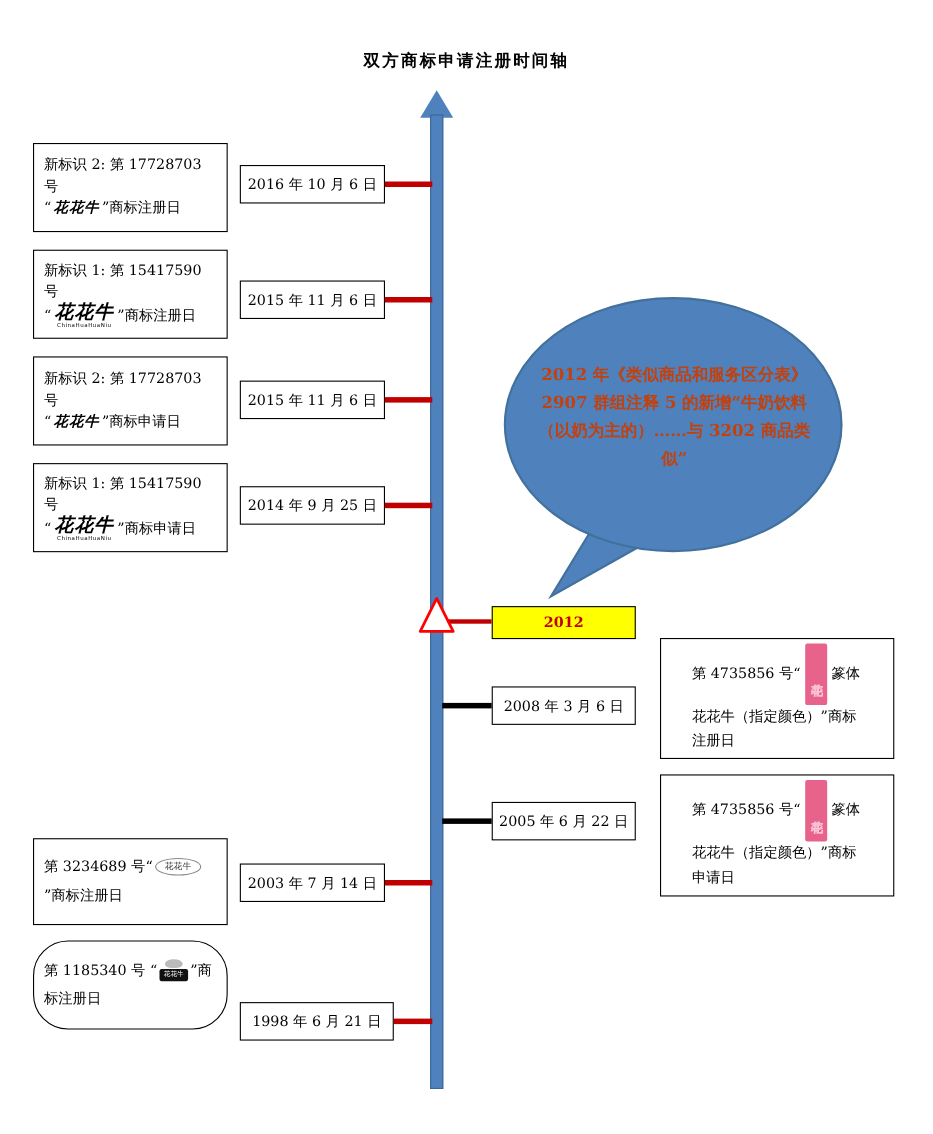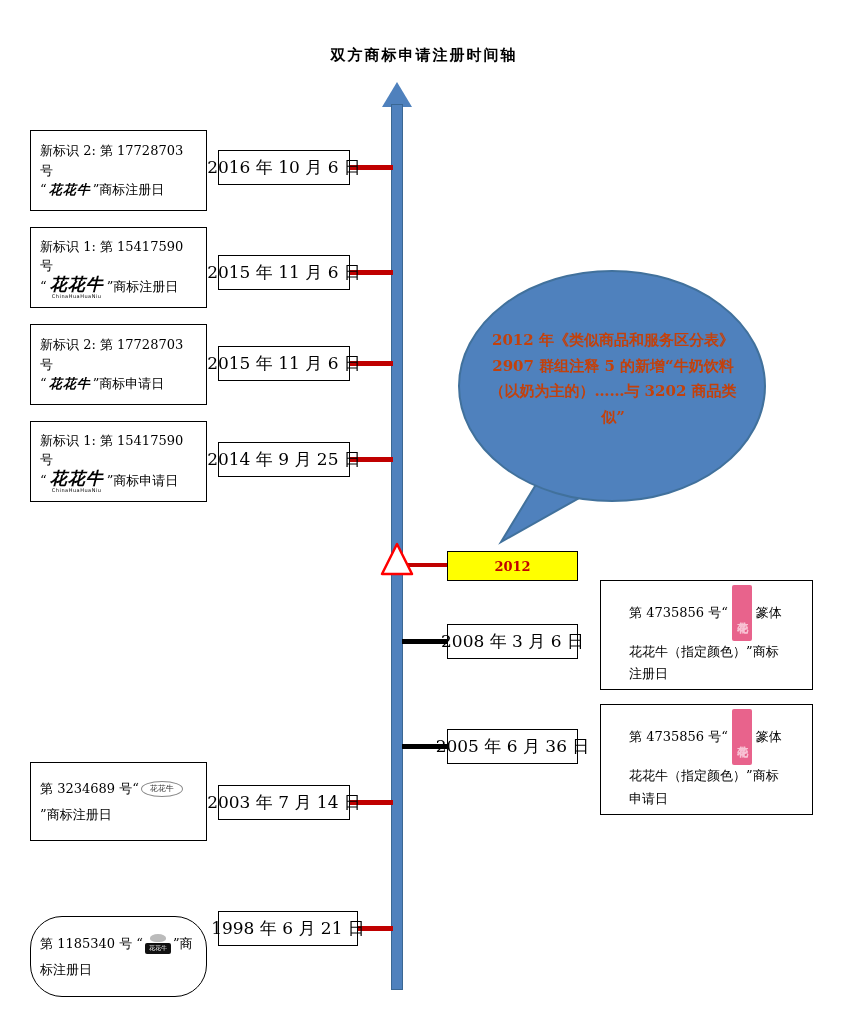--- a/index.html
+++ b/index.html
@@ -16,21 +16,21 @@
          border-left:15px solid transparent;border-right:15px solid transparent;
          border-bottom:25px solid #4F81BD;}
 
   .tick{position:absolute;height:5px;}
   .tick.red{background:#C00000;}
   .tick.black{background:#000;}
   .connector{position:absolute;height:4px;background:#C00000;}
 
   
   .box{position:absolute;background:#fff;border:1px solid #000;box-sizing:border-box;}
-  .date-box{display:flex;align-items:center;justify-content:center;font-size:17px;white-space:nowrap;}
+  .date-box{display:flex;align-items:center;justify-content:center;font-size:13px;white-space:nowrap;}
   .info-box{display:flex;flex-direction:column;justify-content:center;gap:0;
             padding:6px 9px;font-size:13px;line-height:1.5;text-align:left;}
   .flow-box{display:flex;flex-direction:column;justify-content:center;
             padding:6px 9px;font-size:13px;line-height:2;text-align:left;}
   .right-box{display:flex;flex-direction:column;justify-content:center;
             padding:6px 28px;font-size:13px;line-height:1.7;text-align:left;}
 
   .milestone{position:absolute;left:447px;top:551px;width:131px;height:30px;
             background:#FFFF00;border:1px solid #000;box-sizing:border-box;
             display:flex;align-items:center;justify-content:center;
@@ -126,35 +126,35 @@
       <span>“</span><span class="logo-brush"><span class="main">花花牛</span><span class="sub">ChinaHuaHuaNiu</span></span><span>”商标</span><b>申请日</b>
     </div>
   </div>
 
   <div class="box flow-box" style="left:30px;top:762px;width:177px;height:79px;">
     <div>
       <span>第 3234689 号“</span><span class="logo-oval">花花牛</span><span>”商标</span><b>注册日</b>
     </div>
   </div>
 
-  <div class="box flow-box" style="left:30px;top:916px;width:177px;height:81px;border-radius:32px;">
+  <div class="box flow-box" style="left:30px;top:855px;width:177px;height:81px;border-radius:32px;">
     <div>
       <span>第 1185340 号 “</span><span class="logo-cowbox"><span class="cow"></span><span class="plate">花花牛</span></span><span>”商标</span><b>注册日</b>
     </div>
   </div>
 
   <div class="box date-box" style="left:218px;top:150px;width:132px;height:35px;">2016 年 10 月 6 日</div>
   <div class="box date-box" style="left:218px;top:255px;width:132px;height:35px;">2015 年 11 月 6 日</div>
   <div class="box date-box" style="left:218px;top:346px;width:132px;height:35px;">2015 年 11 月 6 日</div>
   <div class="box date-box" style="left:218px;top:442px;width:132px;height:35px;">2014 年 9 月 25 日</div>
   <div class="box date-box" style="left:218px;top:785px;width:132px;height:35px;">2003 年 7 月 14 日</div>
   <div class="box date-box" style="left:218px;top:911px;width:140px;height:35px;">1998 年 6 月 21 日</div>
 
   <div class="box date-box" style="left:447px;top:624px;width:131px;height:35px;">2008 年 3 月 6 日</div>
-  <div class="box date-box" style="left:447px;top:729px;width:131px;height:35px;">2005 年 6 月 36 日</div>
+  <div class="box date-box" style="left:447px;top:729px;width:131px;height:35px;">2005 年 6 月 22 日</div>
 
   <div class="box right-box" style="left:600px;top:580px;width:213px;height:110px;">
     <div>
       <span>第 4735856 号“</span><span class="seal-logo">花花牛</span><span>篆体花花牛（指定颜色）”商标</span><b>注册日</b>
     </div>
   </div>
 
   <div class="box right-box" style="left:600px;top:704px;width:213px;height:111px;">
     <div>
       <span>第 4735856 号“</span><span class="seal-logo">花花牛</span><span>篆体花花牛（指定颜色）”商标</span><b>申请日</b>

